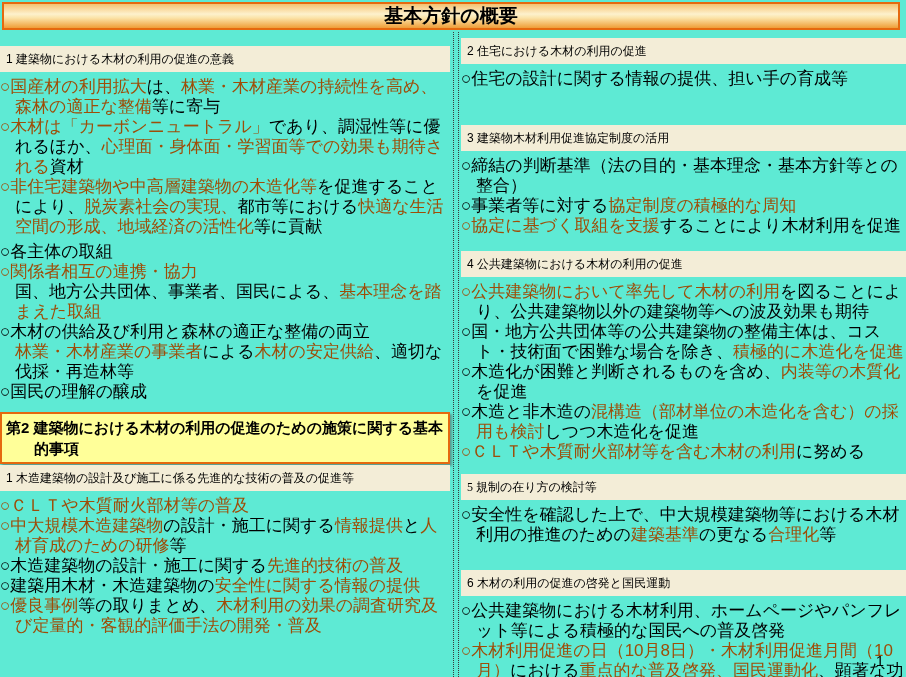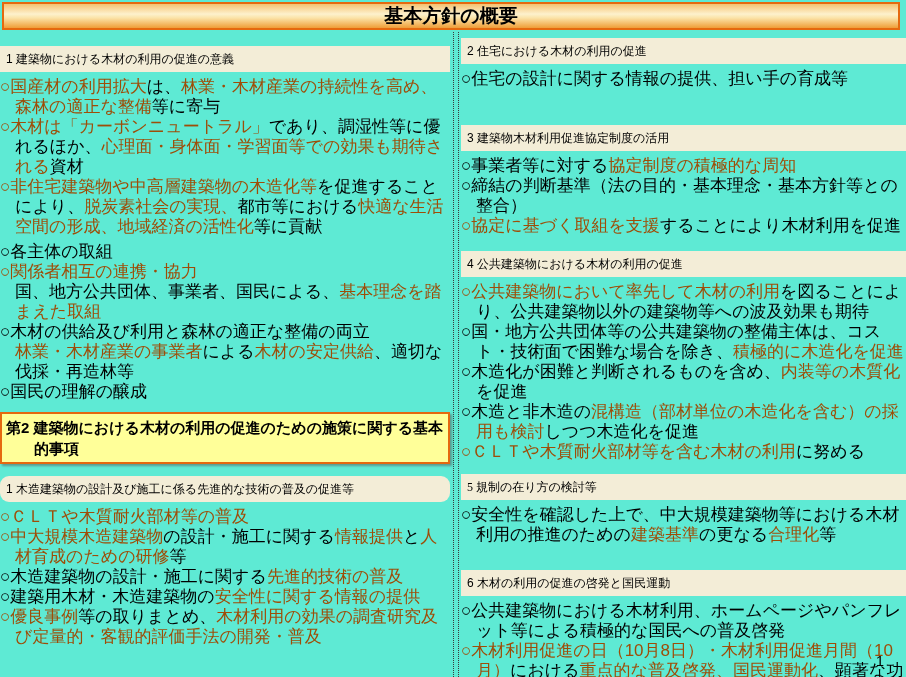--- a/index.html
+++ b/index.html
@@ -70,38 +70,38 @@
       </div>
       <div class="items" style="margin-top: 5px;">
         <div class="line bullet"><span>○各主体の取組</span></div>
         <div class="line bullet"><span class="hl">○関係者相互の連携・協力</span></div>
         <div class="line sub"><span>国、地方公共団体、事業者、国民による、</span><span class="hl">基本理念を踏まえた取組</span></div>
         <div class="line bullet"><span>○木材の供給及び利用と森林の適正な整備の両立</span></div>
         <div class="line sub"><span class="hl">林業・木材産業の事業者</span><span>による</span><span class="hl">木材の安定供給</span><span>、適切な伐採・再造林等</span></div>
         <div class="line bullet"><span>○国民の理解の醸成</span></div>
       </div>
       <div class="part-heading" style="margin-top: 10px;">第2 建築物における木材の利用の促進のための施策に関する基本的事項</div>
-      <div class="sec-header" style="margin-top: 12px; border-radius: 9px;">1 木造建築物の設計及び施工に係る先進的な技術の普及の促進等</div>
+      <div class="sec-header" style="margin-top: 1px;">1 木造建築物の設計及び施工に係る先進的な技術の普及の促進等</div>
       <div class="items" style="margin-top: 5px;">
         <div class="line bullet"><span class="hl">○ＣＬＴや木質耐火部材等の普及</span></div>
         <div class="line bullet"><span class="hl">○中大規模木造建築物</span><span>の設計・施工に関する</span><span class="hl">情報提供</span><span>と</span><span class="hl">人材育成のための研修</span><span>等</span></div>
         <div class="line bullet"><span>○木造建築物の設計・施工に関する</span><span class="hl">先進的技術の普及</span></div>
         <div class="line bullet"><span>○建築用木材・木造建築物の</span><span class="hl">安全性に関する情報の提供</span></div>
         <div class="line bullet"><span class="hl">○優良事例</span><span>等の取りまとめ、</span><span class="hl">木材利用の効果の調査研究及び定量的・客観的評価手法の開発・普及</span></div>
       </div>
     </div>
   <div class="col col-right" id="col-right">
       <div class="sec-header" style="margin-top: 4px;">2 住宅における木材の利用の促進</div>
       <div class="items" style="margin-top: 5px;">
         <div class="line bullet"><span>○住宅の設計に関する情報の提供、担い手の育成等</span></div>
       </div>
       <div class="sec-header" style="margin-top: 36px;">3 建築物木材利用促進協定制度の活用</div>
       <div class="items" style="margin-top: 5px;">
+        <div class="line bullet"><span>○締結の判断基準（法の目的・基本理念・基本方針等との整合）</span></div>
         <div class="line bullet"><span>○事業者等に対する</span><span class="hl">協定制度の積極的な周知</span></div>
-        <div class="line bullet"><span>○締結の判断基準（法の目的・基本理念・基本方針等との整合）</span></div>
         <div class="line bullet"><span class="hl">○協定に基づく取組を支援</span><span>することにより木材利用を促進</span></div>
       </div>
       <div class="sec-header" style="margin-top: 15px;">4 公共建築物における木材の利用の促進</div>
       <div class="items" style="margin-top: 5px;">
         <div class="line bullet"><span class="hl">○公共建築物において率先して木材の利用</span><span>を図ることにより、公共建築物以外の建築物等への波及効果も期待</span></div>
         <div class="line bullet"><span>○国・地方公共団体等の公共建築物の整備主体は、コスト・技術面で困難な場合を除き、</span><span class="hl">積極的に木造化を促進</span></div>
         <div class="line bullet"><span>○木造化が困難と判断されるものを含め、</span><span class="hl">内装等の木質化</span><span>を促進</span></div>
         <div class="line bullet"><span>○木造と非木造の</span><span class="hl">混構造（部材単位の木造化を含む）の採用も検討</span><span>しつつ木造化を促進</span></div>
         <div class="line bullet"><span class="hl">○ＣＬＴや木質耐火部材等を含む木材の利用</span><span>に努める</span></div>
       </div>

